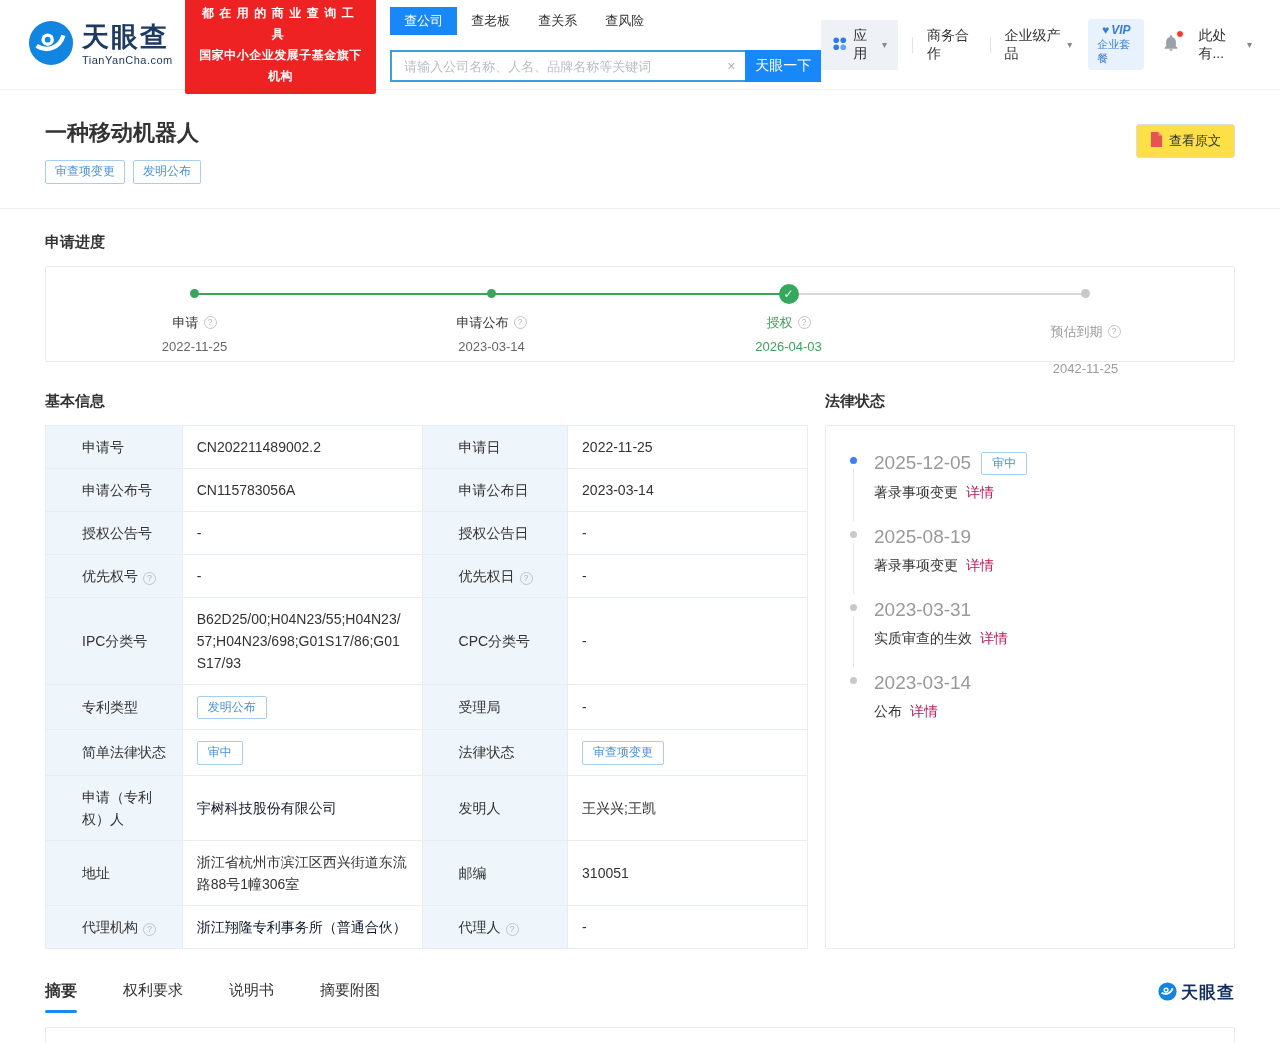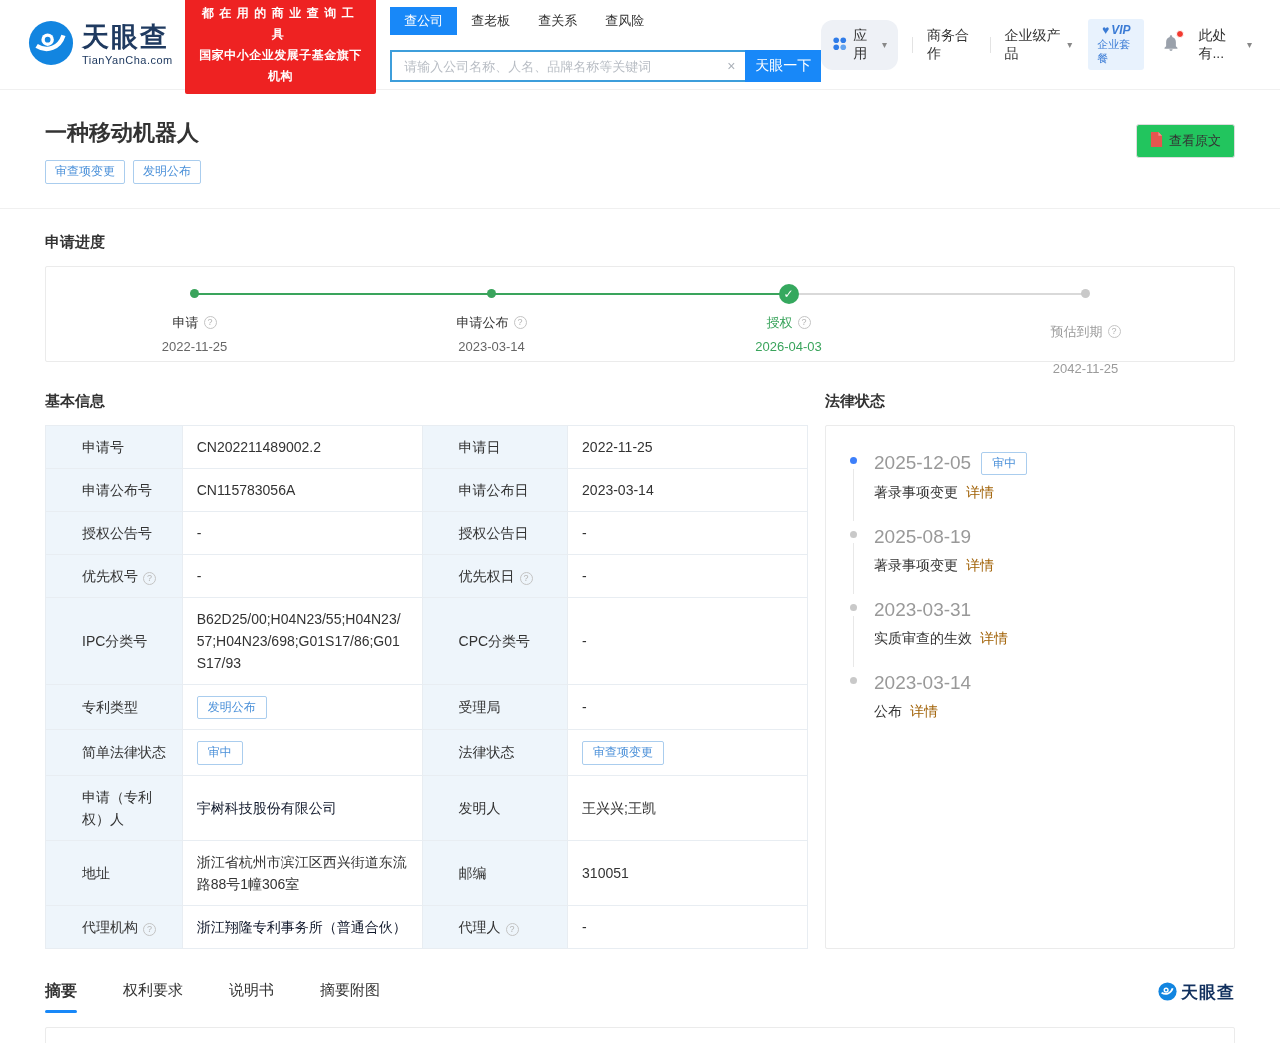--- a/index.html
+++ b/index.html
@@ -42,21 +42,21 @@
     position:absolute; right:10px; top:50%; transform:translateY(-50%);
     color:#aab0b8; font-size:14px; cursor:pointer;
   }
   .search-btn {
     width:76px; height:32px; border:none; background:#1888f8; color:#fff;
     font-size:14px; cursor:pointer; font-family:inherit;
   }
   .hnav { margin-left:auto; display:flex; align-items:center; font-size:14px; color:#333; }
   .apps-chip {
     display:flex; align-items:center; gap:6px; background:#eef1f6;
-    border-radius:12px; padding:7px 11px; cursor:pointer;
+    border-radius:0; padding:7px 11px; cursor:pointer;
   }
   .caret { font-size:10px; color:#888; margin-left:3px; }
   .hsep { width:1px; height:16px; background:#e3e3e3; margin:0 14px; }
   .hitem { cursor:pointer; display:flex; align-items:center; }
   .vip-badge {
     margin-left:16px; background:#e8f2fd; border-radius:3px; padding:4px 9px;
     display:flex; flex-direction:column; align-items:center; line-height:1.25; cursor:pointer;
   }
   .vip-top { color:#3a7bd5; font-size:12px; font-weight:bold; font-style:italic; display:flex; gap:2px; align-items:center;}
   .vip-bottom { color:#3a7bd5; font-size:11px; }
@@ -73,21 +73,21 @@
   .title-section { border-bottom:1px solid #f0f0f0; padding:28px 0 24px; }
   .title-inner { width:1190px; margin:0 auto; position:relative; }
   .patent-title { margin:0; font-size:22px; font-weight:bold; color:#333; }
   .ptags { margin-top:12px; display:flex; gap:8px; }
   .ptag {
     font-size:12px; color:#4a90d9; border:1px solid #aacdee; background:#fff;
     padding:3px 9px; border-radius:2px; line-height:1.3;
   }
   .view-original {
     position:absolute; right:0; top:6px; display:flex; align-items:center; gap:6px;
-    border:1px solid #ddd; border-radius:3px; background:#22c55e; padding:7px 13px;
+    border:1px solid #ddd; border-radius:3px; background:#fde047; padding:7px 13px;
     font-size:13px; color:#333; cursor:pointer; font-family:inherit;
   }
 
   .section-title { font-size:15px; font-weight:bold; color:#333; }
 
   
   .progress-section { margin-top:24px; }
   .progress-box {
     margin-top:14px; border:1px solid #ebebeb; border-radius:2px;
     height:96px; position:relative; padding-top:18px;
@@ -145,21 +145,21 @@
     border-radius:50%; background:#c9c9c9;
   }
   .legal-item.first::before { background:#3d7ffa; }
   .legal-item:not(.last)::after {
     content:""; position:absolute; left:3px; top:17px; bottom:-19px; width:1px; background:#e8e8e8;
   }
   .legal-row1 { display:flex; align-items:center; gap:10px; }
   .legal-date { font-size:19px; color:#999; }
   .legal-row2 { margin-top:9px; }
   .legal-event { color:#333; font-size:14px; }
-  .detail-link { color:#a16207; font-size:14px; margin-left:8px; }
+  .detail-link { color:#be185d; font-size:14px; margin-left:8px; }
 
   
   .ctabs { margin-top:32px; display:flex; align-items:center; }
   .ctab { margin-right:46px; font-size:15px; color:#333; cursor:pointer; padding-bottom:11px; position:relative; }
   .ctab.active { font-weight:bold; font-size:16px; }
   .ctab.active::after {
     content:""; position:absolute; left:50%; transform:translateX(-50%);
     bottom:0; width:32px; height:3px; background:#1888f8; border-radius:2px;
   }
   .watermark { margin-left:auto; display:flex; align-items:center; gap:4px; padding-bottom:8px; }

